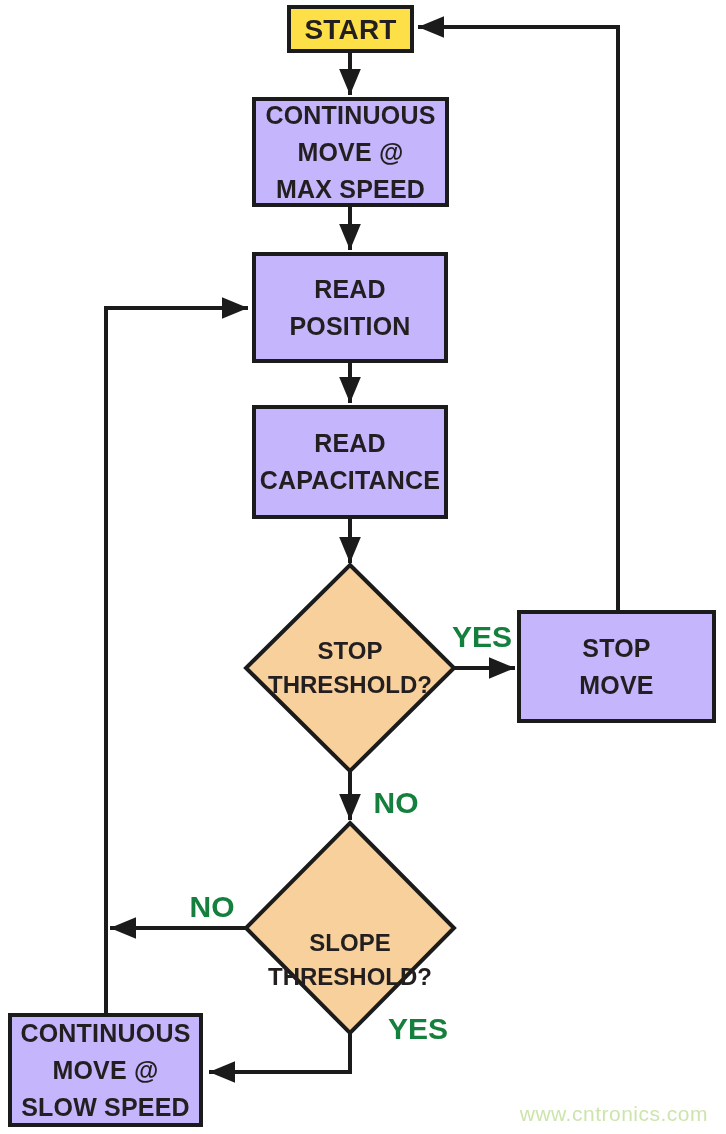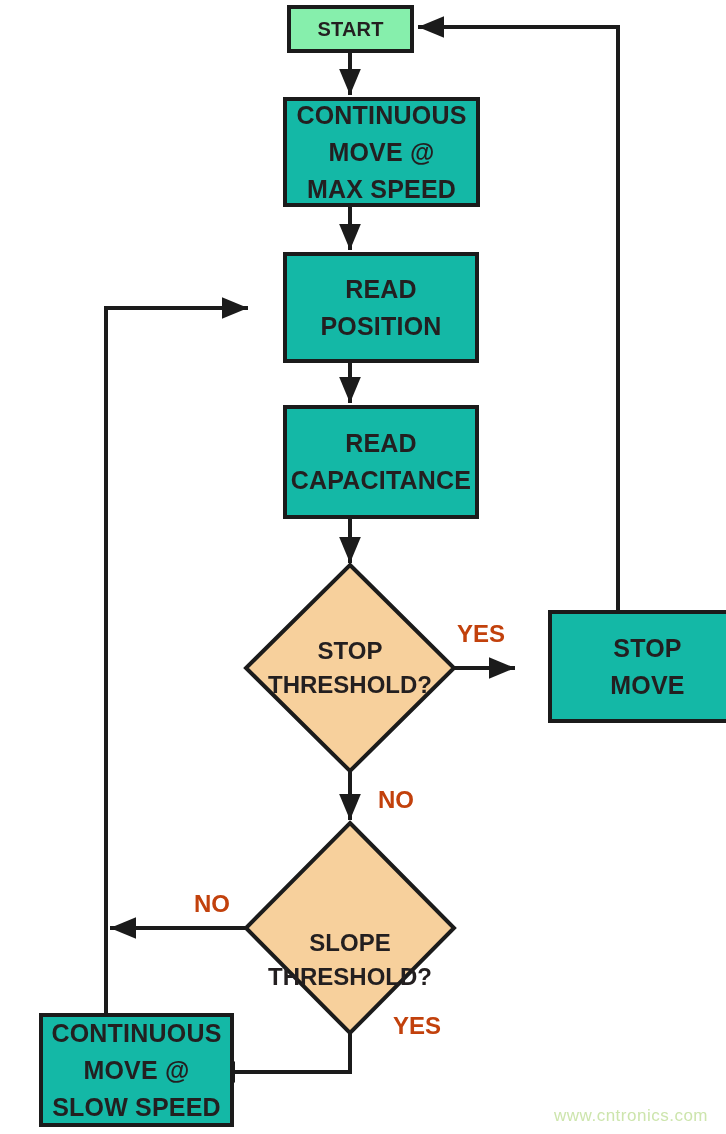--- a/index.html
+++ b/index.html
@@ -30,46 +30,46 @@
     align-items: center;
     justify-content: center;
     text-align: center;
     font-weight: bold;
     font-size: 25px;
     line-height: 37px;
     color: #231f20;
     white-space: pre-line;
     letter-spacing: 0.2px;
   }
-  .process { background: #14b8a6; margin-left: 31px; }
-  .terminal { background: #86efac; font-size: 20px; }
+  .process { background: #c4b5fd; }
+  .terminal { background: #fde047; font-size: 28px; }
   .diamond-label {
     position: absolute;
     display: flex;
     align-items: center;
     justify-content: center;
     text-align: center;
     font-weight: bold;
     font-size: 24px;
     line-height: 34px;
     color: #231f20;
     white-space: pre-line;
   }
   .edge-label {
     position: absolute;
     font-weight: bold;
-    font-size: 24px;
-    color: #c2410c;
+    font-size: 30px;
+    color: #15803d;
     text-align: center;
   }
   .watermark {
     position: absolute;
     right: 18px;
     bottom: 8px;
-    font-size: 17px;
+    font-size: 21px;
     color: #cde5ad;
     letter-spacing: 0.5px;
   }
 </style>
 </head>
 <body>
 
 <div class="canvas">
 
   <svg class="edges" viewBox="0 0 726 1134" xmlns="http://www.w3.org/2000/svg">

